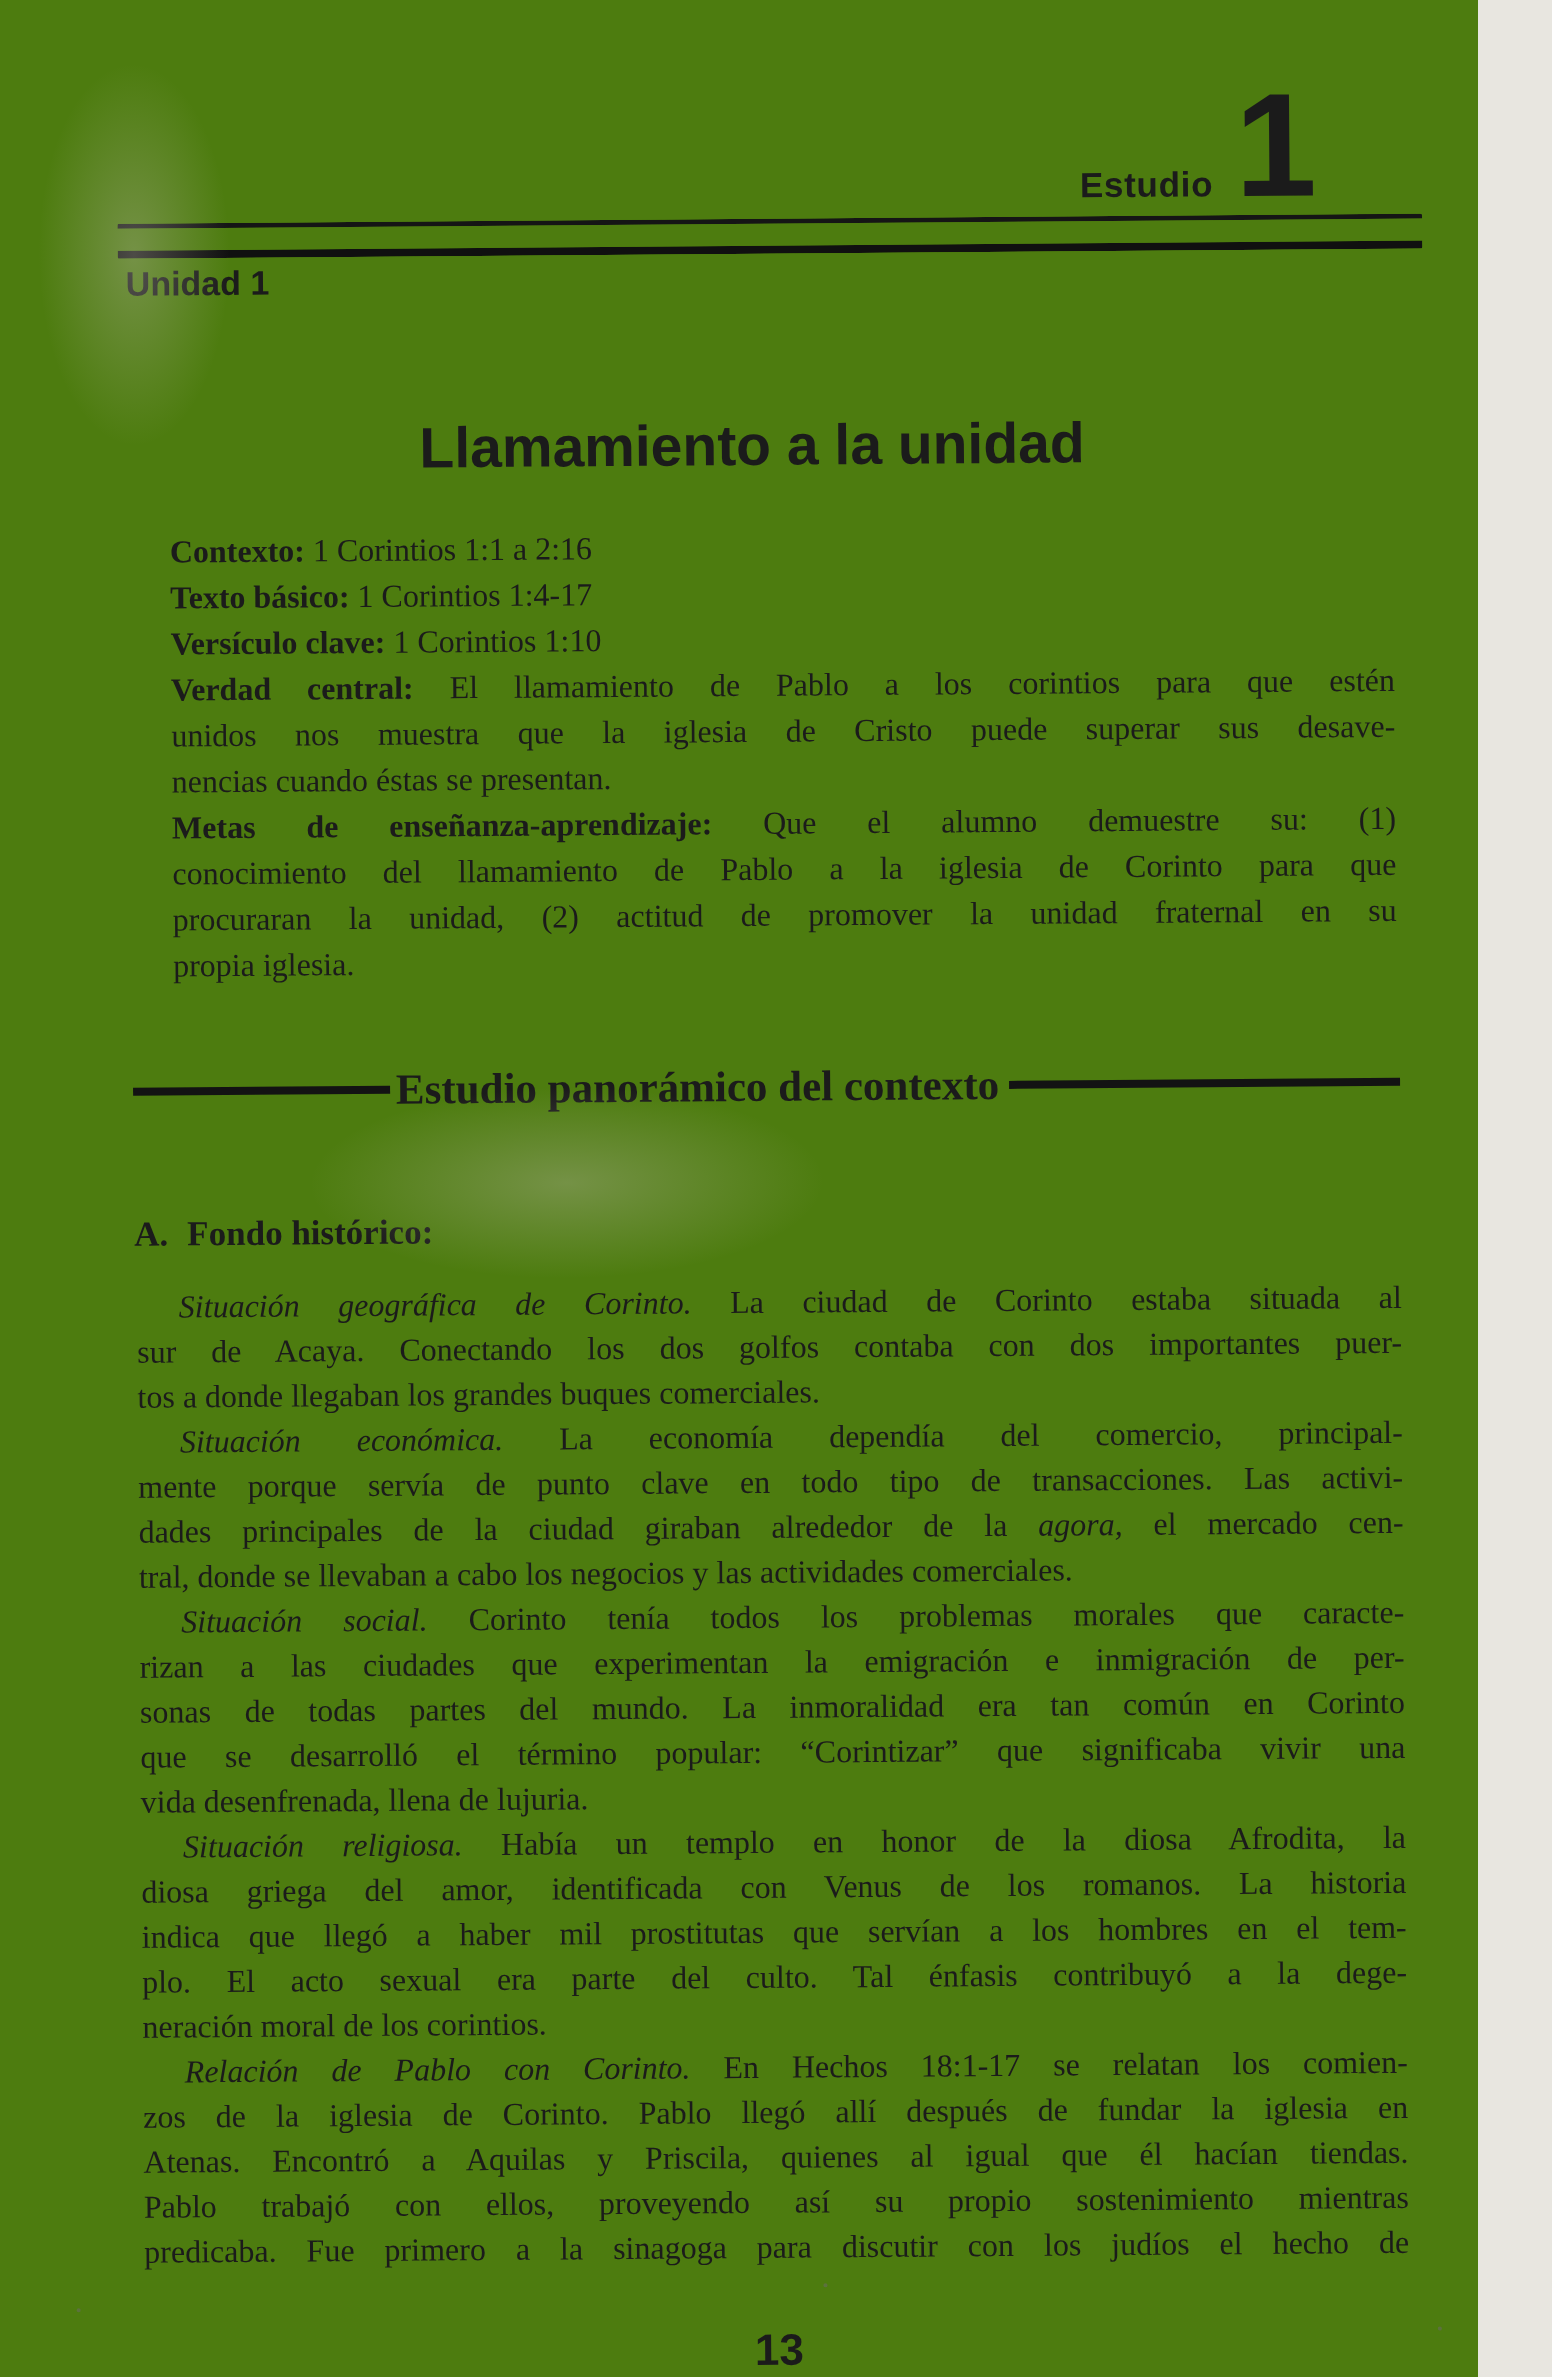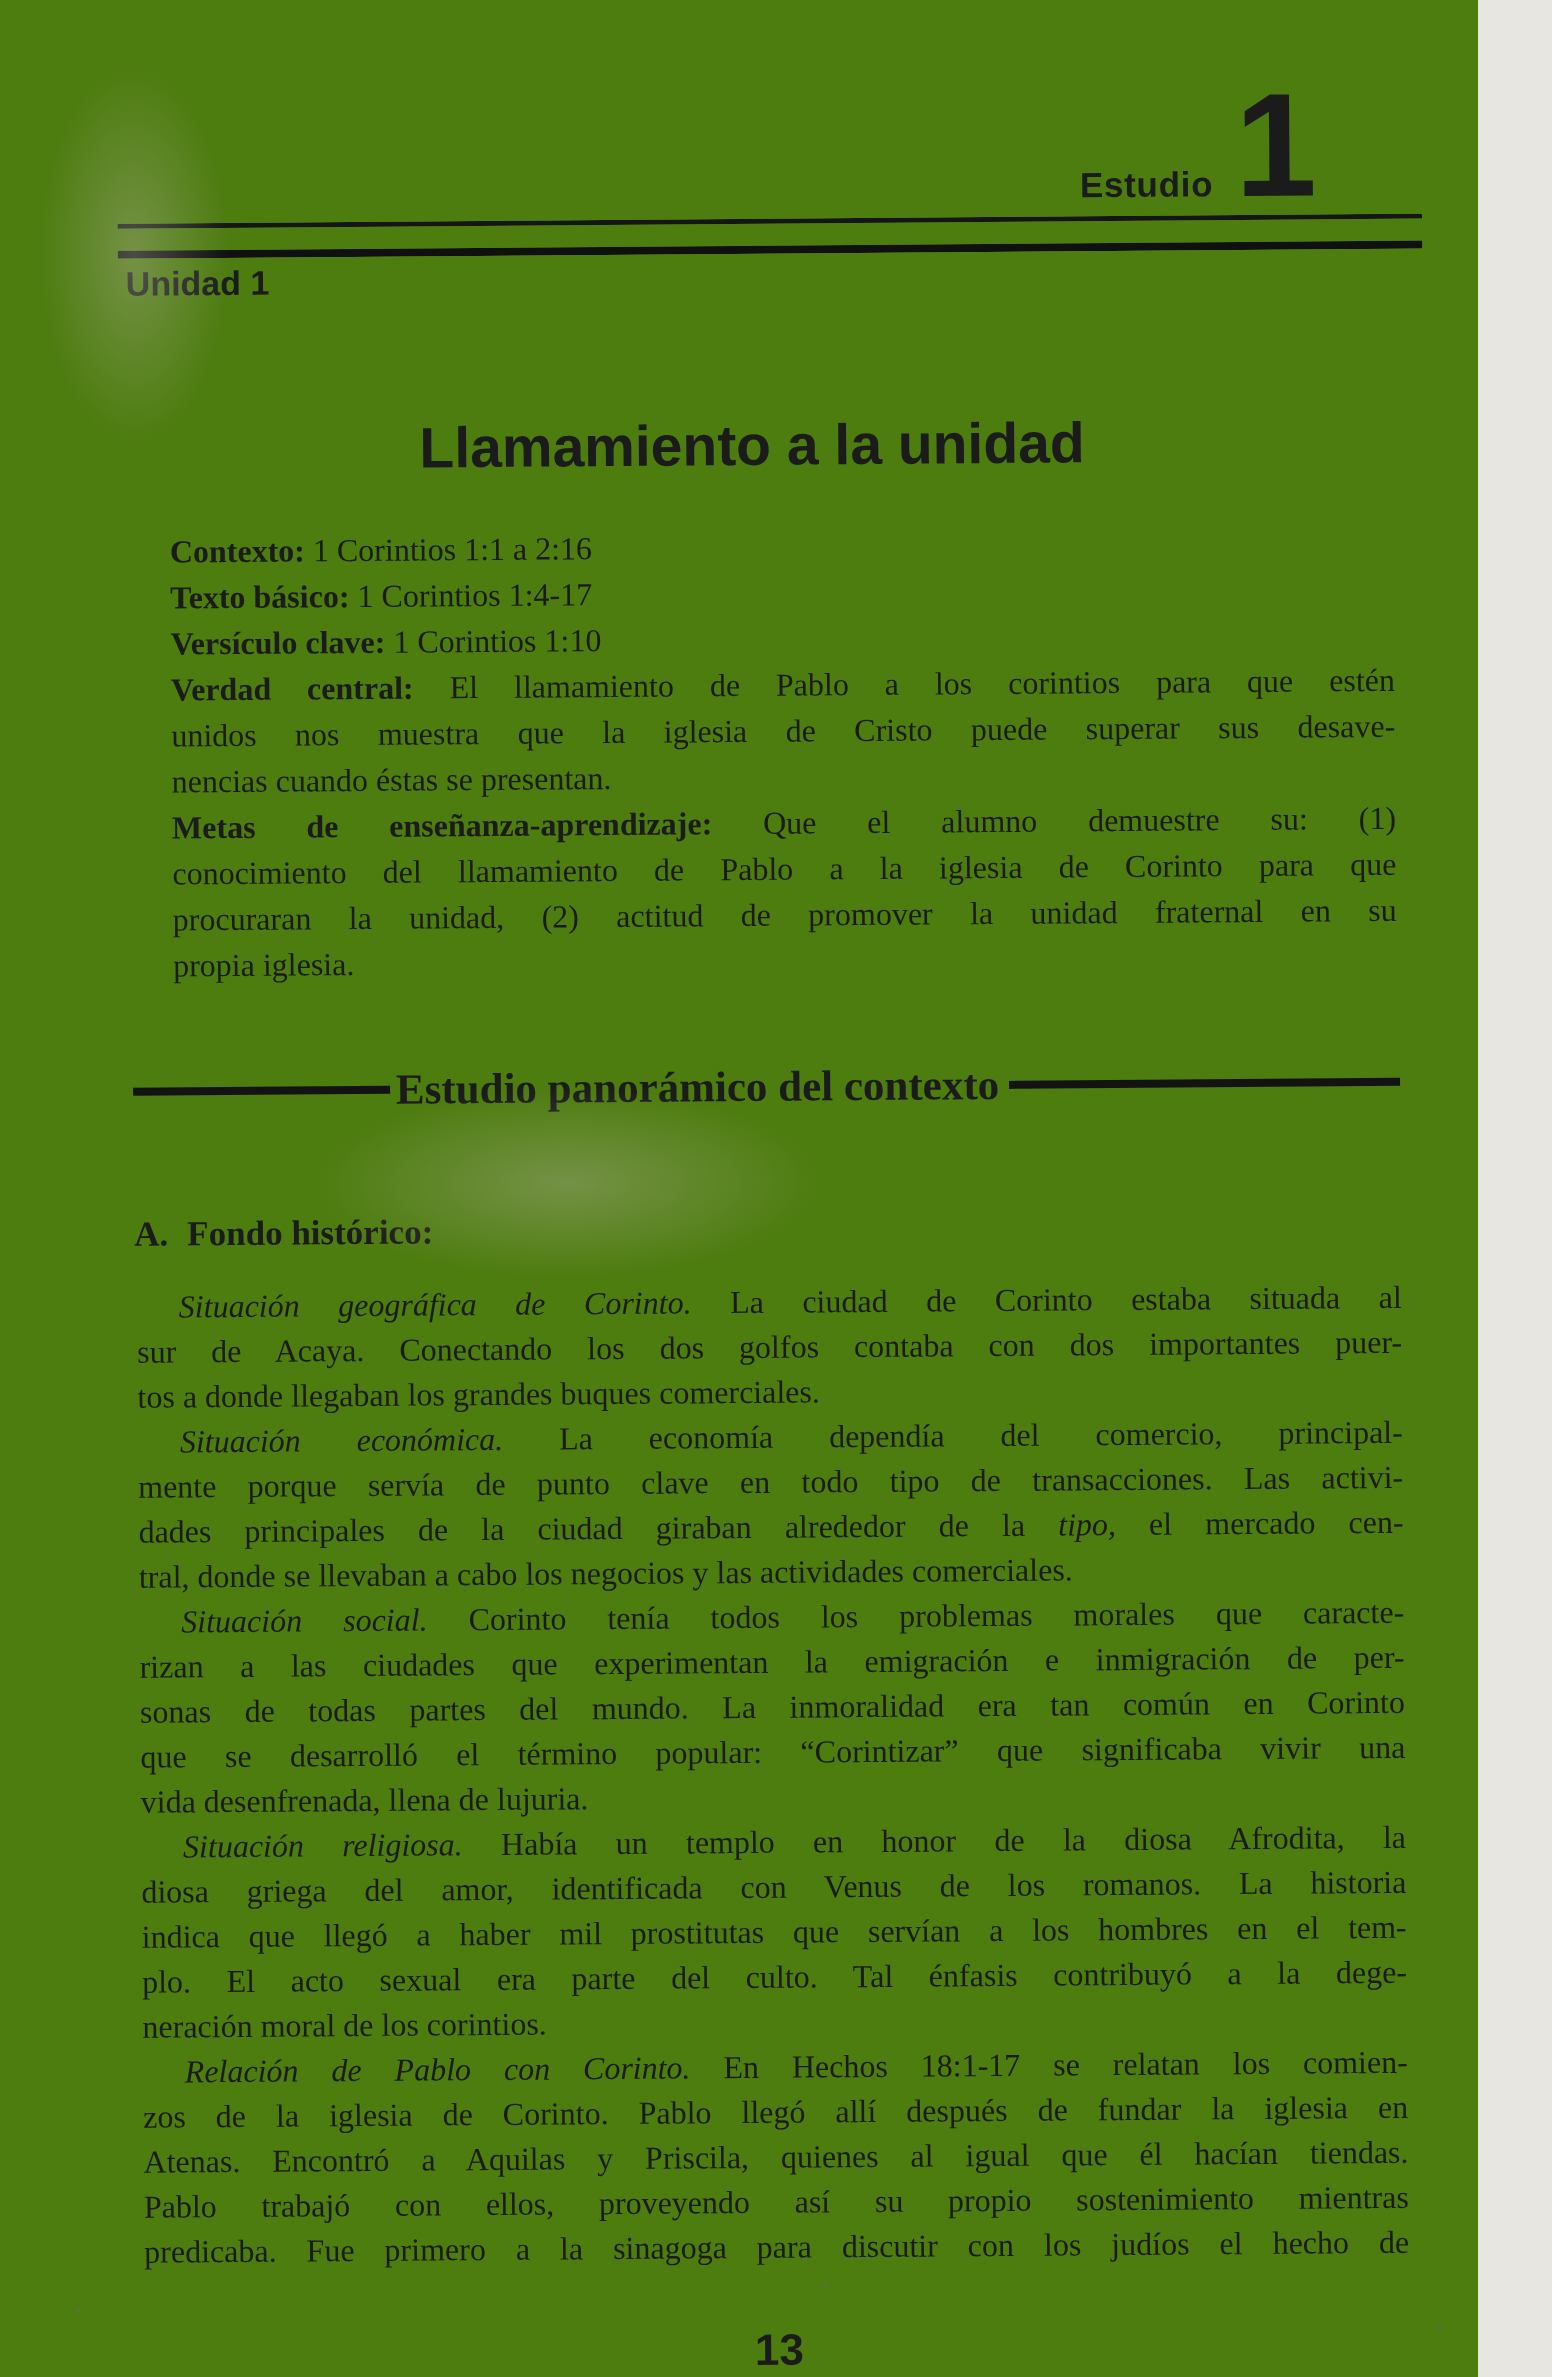--- a/index.html
+++ b/index.html
@@ -172,21 +172,21 @@
 
     <div class="bodytext">
         <div class="para">
           <div class="line ind"><span class="i">Situación geográfica de Corinto.</span><span> La ciudad de Corinto estaba situada al</span></div>
           <div class="line"><span>sur de Acaya. Conectando los dos golfos contaba con dos importantes puer-</span></div>
           <div class="line end"><span>tos a donde llegaban los grandes buques comerciales.</span></div>
         </div>
         <div class="para">
           <div class="line ind"><span class="i">Situación económica.</span><span> La economía dependía del comercio, principal-</span></div>
           <div class="line"><span>mente porque servía de punto clave en todo tipo de transacciones. Las activi-</span></div>
-          <div class="line"><span>dades principales de la ciudad giraban alrededor de la </span><span class="i">tipo,</span><span> el mercado cen-</span></div>
+          <div class="line"><span>dades principales de la ciudad giraban alrededor de la </span><span class="i">agora,</span><span> el mercado cen-</span></div>
           <div class="line end"><span>tral, donde se llevaban a cabo los negocios y las actividades comerciales.</span></div>
         </div>
         <div class="para">
           <div class="line ind"><span class="i">Situación social.</span><span> Corinto tenía todos los problemas morales que caracte-</span></div>
           <div class="line"><span>rizan a las ciudades que experimentan la emigración e inmigración de per-</span></div>
           <div class="line"><span>sonas de todas partes del mundo. La inmoralidad era tan común en Corinto</span></div>
           <div class="line"><span>que se desarrolló el término popular: “Corintizar” que significaba vivir una</span></div>
           <div class="line end"><span>vida desenfrenada, llena de lujuria.</span></div>
         </div>
         <div class="para">

